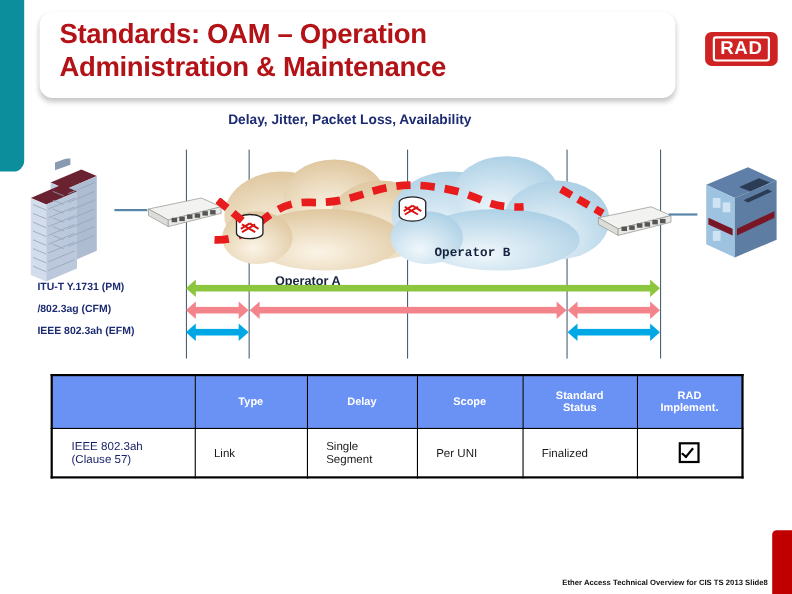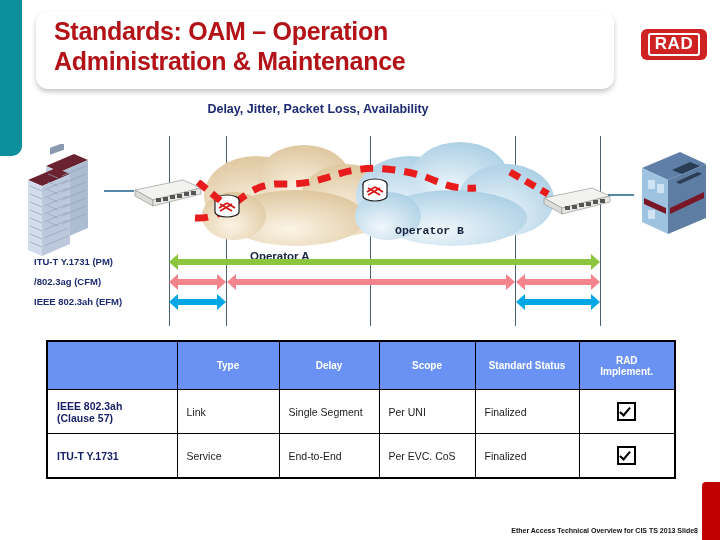--- a/index.html
+++ b/index.html
@@ -77,29 +77,29 @@
     padding-left:8px;
   }
 
   
   .tbl{
     position:absolute;left:46px;top:340px;width:628px;
     border-collapse:collapse;border:2px solid #000;
     table-layout:fixed;
   }
   .tbl th,.tbl td{
-    border:1px solid #000;height:43px;padding:0 9px;
+    border:1px solid #000;height:43px;padding:0 17px;
     font-size:10.5px;vertical-align:middle;
   }
   .tbl thead th{
     background:#6a92f5;color:#ffffff;font-weight:bold;
     text-align:center;height:47px;font-size:10px;
   }
   .tbl tbody td{background:#ffffff;color:#1a1a1a;text-align:left;}
-  .tbl tbody td.std{color:#151f63;font-weight:bold;}
+  .tbl tbody td.std{color:#151f63;font-weight:normal;}
   .tbl tbody td.chk{text-align:center;}
   .chkbox{
     display:inline-block;width:15px;height:15px;border:2px solid #000;
     position:relative;vertical-align:middle;
   }
   .chkbox::after{
     content:"";position:absolute;left:3px;top:1px;width:4px;height:9px;
     border-right:2px solid #000;border-bottom:2px solid #000;
     transform:rotate(40deg);
   }
@@ -349,27 +349,17 @@
       <td class="std" style="white-space:pre-line">IEEE 802.3ah
 (Clause 57)</td>
       <td>Link</td>
       <td>Single Segment</td>
       <td>Per UNI</td>
       <td>Finalized</td>
       <td class="chk">
         <span class="chkbox"></span>
       </td>
     </tr>
-    <tr>
-      <td class="std" style="white-space:pre-line">ITU-T Y.1731</td>
-      <td>Service</td>
-      <td>End-to-End</td>
-      <td>Per EVC. CoS</td>
-      <td>Finalized</td>
-      <td class="chk">
-        <span class="chkbox"></span>
-      </td>
-    </tr>
   </tbody>
 </table>
 
 <div class="footer">Ether Access Technical Overview for CIS TS 2013  Slide8</div>
 <div class="red-block"></div>
 
 </body></html>

